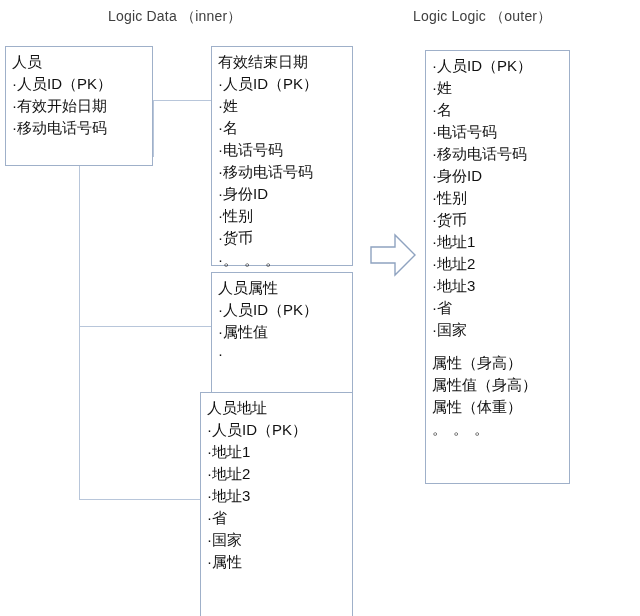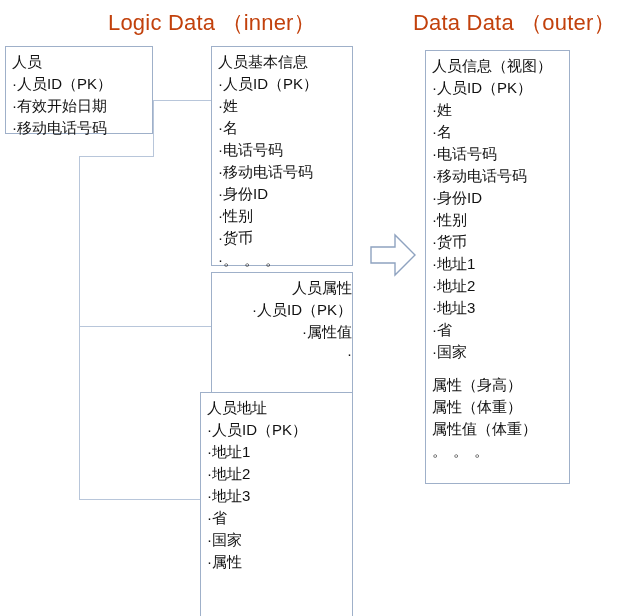--- a/index.html
+++ b/index.html
@@ -11,22 +11,22 @@
     position: relative;
     width: 640px;
     height: 616px;
     background: #ffffff;
     font-family: "Liberation Sans", "DejaVu Sans", sans-serif;
     overflow: hidden;
   }
 
   .title {
     position: absolute;
-    font-size: 22px;
-    color: #c2410c;
+    font-size: 14px;
+    color: #404040;
     white-space: nowrap;
     letter-spacing: 0.2px;
   }
   #title-inner { left: 108px; top: 8px; }
   #title-outer { left: 413px; top: 8px; }
 
   .entity-box {
     position: absolute;
     box-sizing: border-box;
     border: 1px solid #9fb0c9;
@@ -47,23 +47,23 @@
   }
   .entity-field.nobullet { padding-left: 0; }
   .entity-field.spacer { height: 11px; line-height: 11px; }
   .dots {
     font-size: 15px;
     letter-spacing: 6px;
     color: #111111;
   }
 
   
-  #box-person      { left: 5px;   top: 46px;  width: 148px; height: 88px; }
+  #box-person      { left: 5px;   top: 46px;  width: 148px; height: 120px; }
   #box-person-base { left: 211px; top: 46px;  width: 142px; height: 220px; }
-  #box-person-attr { left: 211px; top: 272px; width: 142px; height: 132px; text-align: right; }
+  #box-person-attr { left: 211px; top: 272px; width: 142px; height: 132px; }
   #box-person-addr { left: 200px; top: 392px; width: 153px; height: 253px; }
   #box-person-view { left: 425px; top: 50px;  width: 145px; height: 434px; }
 
   
   .conn {
     position: absolute;
     background: #b8c6da;
     z-index: 1;
   }
   .conn.v { width: 1px; }
@@ -86,21 +86,21 @@
     height: 48px;
     z-index: 2;
   }
 </style>
 </head>
 <body>
 
 <div id="canvas">
 
   <div class="title" id="title-inner">Logic Data （inner）</div>
-  <div class="title" id="title-outer">Data Data （outer）</div>
+  <div class="title" id="title-outer">Logic Logic （outer）</div>
 
   <div class="conn v" id="conn-trunk"></div>
   <div class="conn h" id="conn-to-base-h1"></div>
   <div class="conn v" id="conn-base-stub-v"></div>
   <div class="conn h" id="conn-base-stub-h"></div>
   <div class="conn v" id="conn-base-riser-v"></div>
   <div class="conn h" id="conn-to-attr"></div>
   <div class="conn h" id="conn-to-addr-h"></div>
 
   <svg id="arrow" viewBox="0 0 48 48">
@@ -108,21 +108,21 @@
   </svg>
 
   <div class="entity-box" id="box-person">
     <div class="entity-title">人员</div>
     <div class="entity-field"><span class="bullet">·</span><span>人员ID（PK）</span></div>
     <div class="entity-field"><span class="bullet">·</span><span>有效开始日期</span></div>
     <div class="entity-field"><span class="bullet">·</span><span>移动电话号码</span></div>
   </div>
 
   <div class="entity-box" id="box-person-base">
-    <div class="entity-title">人员基本信息</div>
+    <div class="entity-title">有效结束日期</div>
     <div class="entity-field"><span class="bullet">·</span><span>人员ID（PK）</span></div>
     <div class="entity-field"><span class="bullet">·</span><span>姓</span></div>
     <div class="entity-field"><span class="bullet">·</span><span>名</span></div>
     <div class="entity-field"><span class="bullet">·</span><span>电话号码</span></div>
     <div class="entity-field"><span class="bullet">·</span><span>移动电话号码</span></div>
     <div class="entity-field"><span class="bullet">·</span><span>身份ID</span></div>
     <div class="entity-field"><span class="bullet">·</span><span>性别</span></div>
     <div class="entity-field"><span class="bullet">·</span><span>货币</span></div>
     <div class="entity-field"><span class="bullet">·</span><span class="dots">。。。</span></div>
   </div>
@@ -139,34 +139,33 @@
     <div class="entity-field"><span class="bullet">·</span><span>人员ID（PK）</span></div>
     <div class="entity-field"><span class="bullet">·</span><span>地址1</span></div>
     <div class="entity-field"><span class="bullet">·</span><span>地址2</span></div>
     <div class="entity-field"><span class="bullet">·</span><span>地址3</span></div>
     <div class="entity-field"><span class="bullet">·</span><span>省</span></div>
     <div class="entity-field"><span class="bullet">·</span><span>国家</span></div>
     <div class="entity-field"><span class="bullet">·</span><span>属性</span></div>
   </div>
 
   <div class="entity-box" id="box-person-view">
-    <div class="entity-title">人员信息（视图）</div>
     <div class="entity-field"><span class="bullet">·</span><span>人员ID（PK）</span></div>
     <div class="entity-field"><span class="bullet">·</span><span>姓</span></div>
     <div class="entity-field"><span class="bullet">·</span><span>名</span></div>
     <div class="entity-field"><span class="bullet">·</span><span>电话号码</span></div>
     <div class="entity-field"><span class="bullet">·</span><span>移动电话号码</span></div>
     <div class="entity-field"><span class="bullet">·</span><span>身份ID</span></div>
     <div class="entity-field"><span class="bullet">·</span><span>性别</span></div>
     <div class="entity-field"><span class="bullet">·</span><span>货币</span></div>
     <div class="entity-field"><span class="bullet">·</span><span>地址1</span></div>
     <div class="entity-field"><span class="bullet">·</span><span>地址2</span></div>
     <div class="entity-field"><span class="bullet">·</span><span>地址3</span></div>
     <div class="entity-field"><span class="bullet">·</span><span>省</span></div>
     <div class="entity-field"><span class="bullet">·</span><span>国家</span></div>
     <div class="entity-field spacer"></div>
     <div class="entity-field nobullet"><span>属性（身高）</span></div>
+    <div class="entity-field nobullet"><span>属性值（身高）</span></div>
     <div class="entity-field nobullet"><span>属性（体重）</span></div>
-    <div class="entity-field nobullet"><span>属性值（体重）</span></div>
     <div class="entity-field nobullet"><span class="dots">。。。</span></div>
   </div>
 
 </div>
 
 </body></html>

